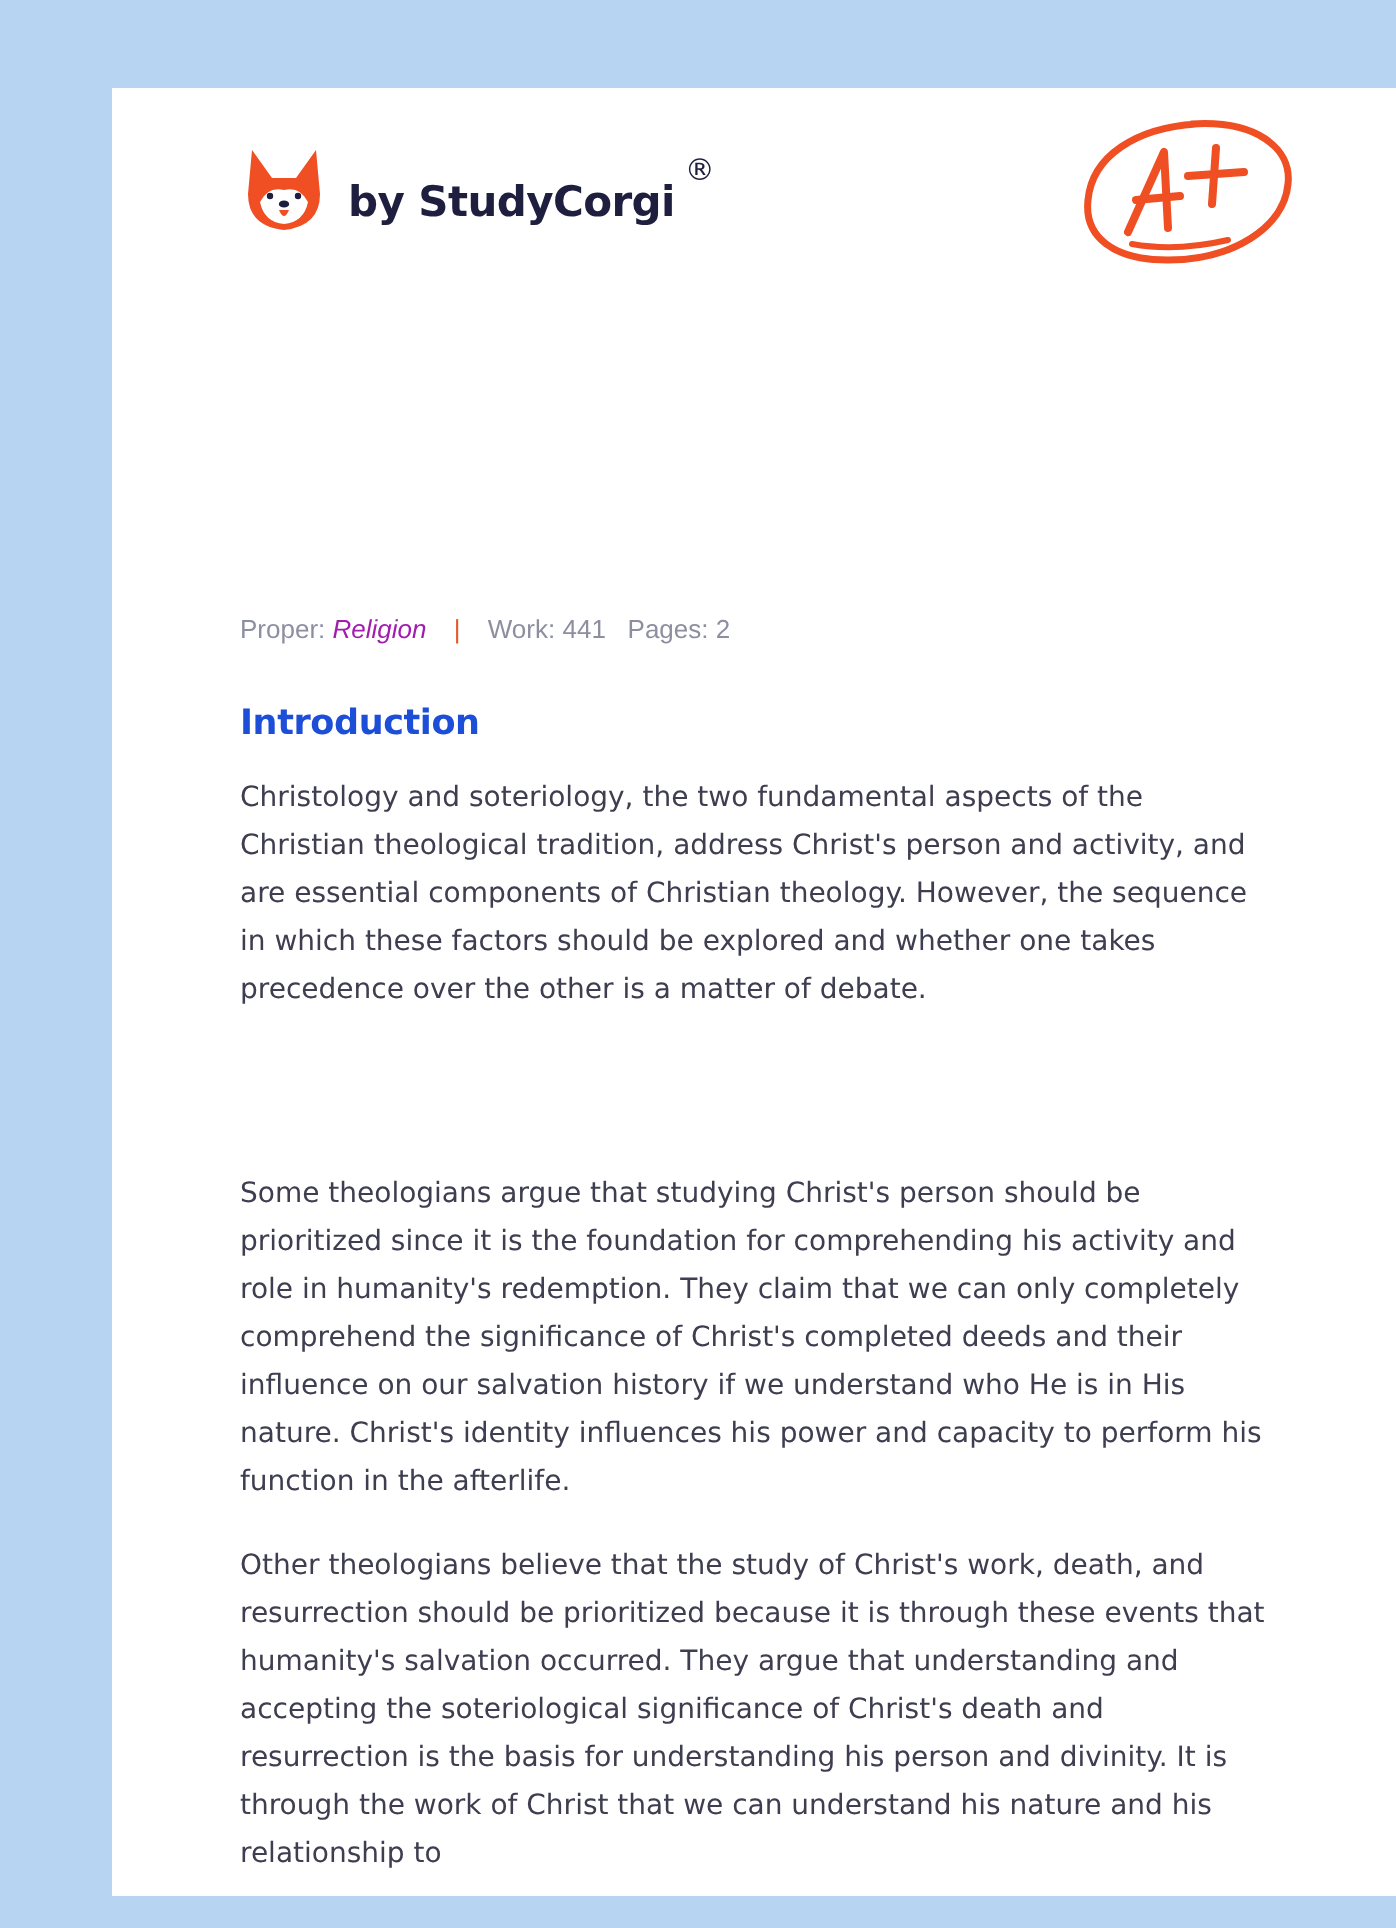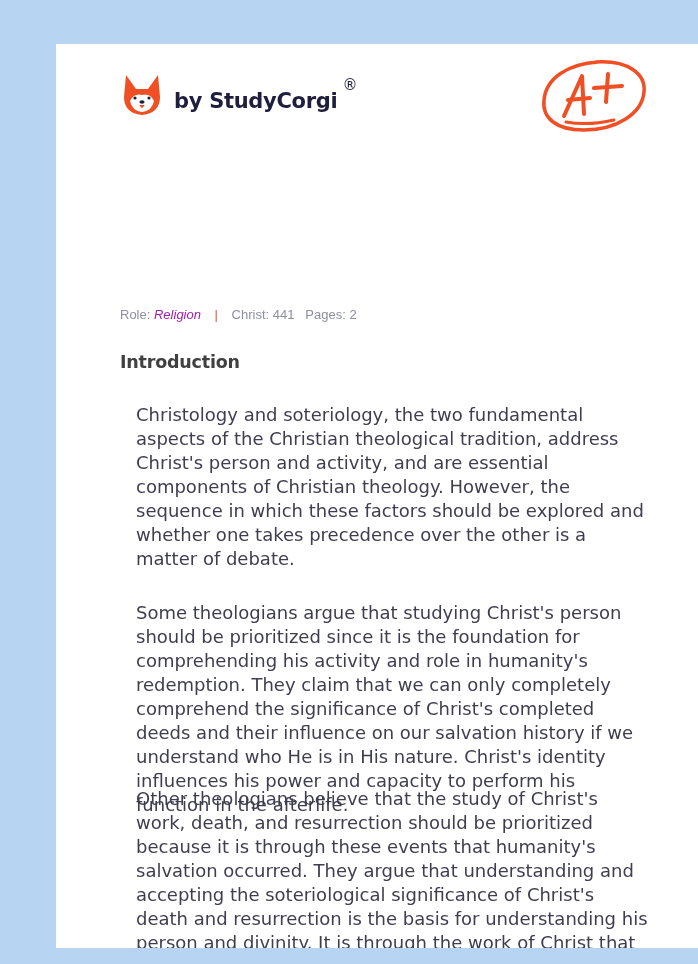--- a/index.html
+++ b/index.html
@@ -37,25 +37,25 @@
   }
   .meta {
     position: absolute; left: 64px; top: 263px;
     font-size: 13px; color: #8d8fa1;
   }
   .meta .val { color: #a21caf; font-style: italic; }
   .meta .sep { color: #e05a2a; margin: 0 10px; }
   h2 {
     position: absolute; left: 64px; margin: 0;
     font-family: "DejaVu Sans", sans-serif; font-weight: bold;
-    font-size: 17.5px; line-height: 24px; color: #404040; width: 520px; letter-spacing: -0.2px;
+    font-size: 17.5px; line-height: 24px; color: #1d4ed8; width: 520px; letter-spacing: -0.2px;
   }
   p.body {
-    position: absolute; left: 64px; margin: 16px; width: 514px;
-    font-family: "DejaVu Sans", sans-serif; font-size: 18px;
+    position: absolute; left: 64px; margin: 0; width: 514px;
+    font-family: "DejaVu Sans", sans-serif; font-size: 14px;
     line-height: 24px; color: #3e3e50;
   }
 </style>
 </head>
 <body>
 
 <div class="card">
 
   <div class="logo">
     <svg width="40" height="44" viewBox="0 0 40 44">
@@ -74,24 +74,24 @@
     <path d="M58 8 C90 6 108 20 106 38 C104 60 78 76 46 76 C18 76 4 64 6 46 C8 24 30 10 60 8" fill="none" stroke="#f04e23" stroke-width="3.5" stroke-linecap="round"></path>
     <path d="M26 62 L44 22 L46 60" fill="none" stroke="#f04e23" stroke-width="4" stroke-linecap="round" stroke-linejoin="round"></path>
     <path d="M30 46 L52 44" fill="none" stroke="#f04e23" stroke-width="4" stroke-linecap="round"></path>
     <path d="M56 34 L84 32" fill="none" stroke="#f04e23" stroke-width="4" stroke-linecap="round"></path>
     <path d="M70 20 L68 48" fill="none" stroke="#f04e23" stroke-width="4" stroke-linecap="round"></path>
     <path d="M28 68 Q50 72 76 66" fill="none" stroke="#f04e23" stroke-width="3" stroke-linecap="round"></path>
   </svg>
 
 
   <div class="meta">
-    <span>Role:</span>
+    <span>Proper:</span>
     <span class="val">Religion</span>
     <span class="sep">|</span>
-    <span>Christ:</span>
+    <span>Work:</span>
     <span>441</span>
     &nbsp;
     <span>Pages:</span>
     <span>2</span>
   </div>
 
   <h2 style="top:306px;">Introduction</h2>
   <p class="body" style="top:343px;">Christology and soteriology, the two fundamental aspects of the Christian theological tradition, address Christ's person and activity, and are essential components of Christian theology. However, the sequence in which these factors should be explored and whether one takes precedence over the other is a matter of debate.</p>
 
   <p class="body" style="top:541px;">Some theologians argue that studying Christ's person should be prioritized since it is the foundation for comprehending his activity and role in humanity's redemption. They claim that we can only completely comprehend the significance of Christ's completed deeds and their influence on our salvation history if we understand who He is in His nature. Christ's identity influences his power and capacity to perform his function in the afterlife.</p>

